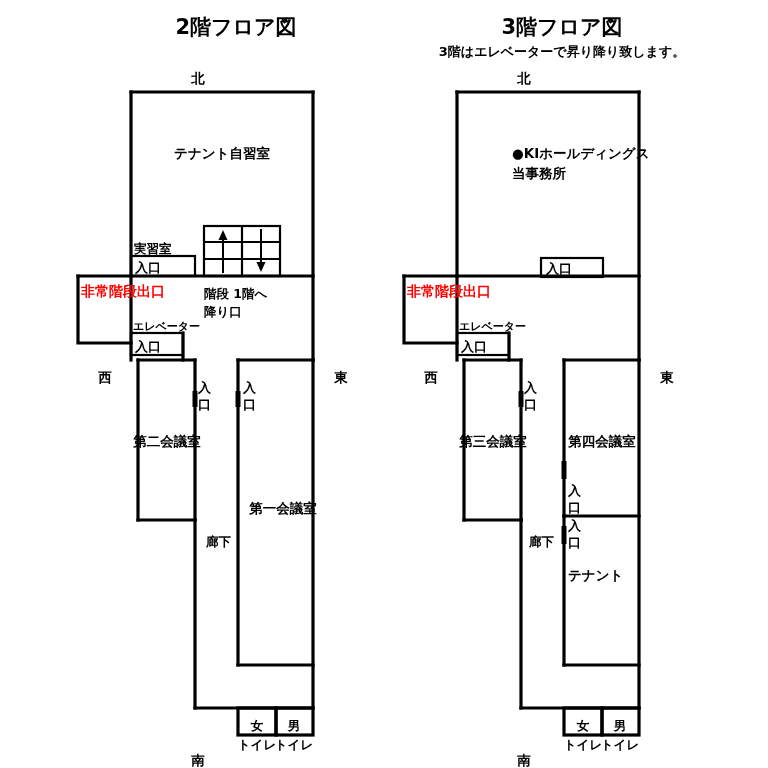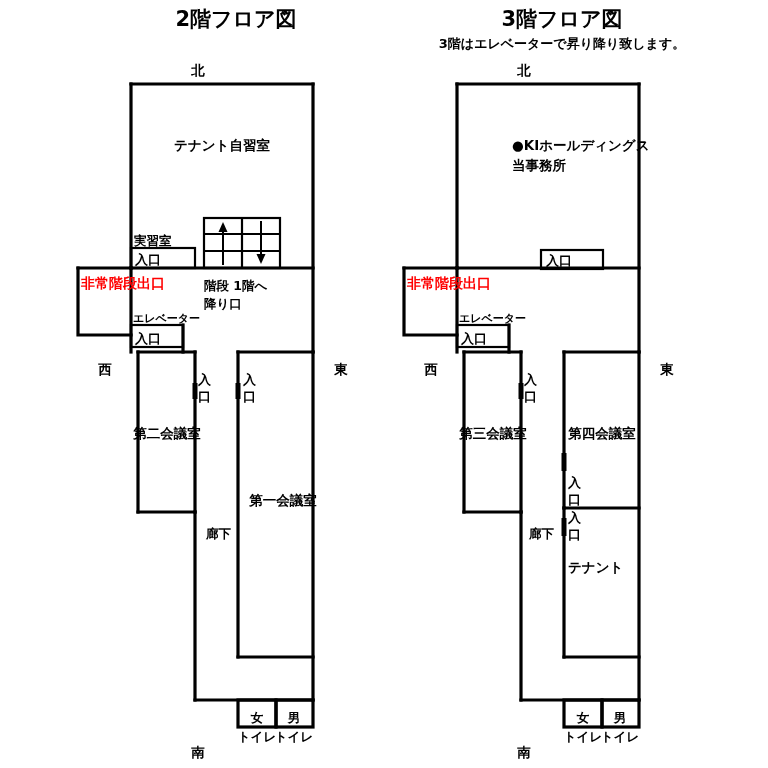--- a/index.html
+++ b/index.html
@@ -10,21 +10,21 @@
   }
   body {
     width: 768px;
     height: 768px;
     font-family: "DejaVu Sans", "Liberation Sans", sans-serif;
     overflow: hidden;
     position: relative;
   }
   #plan-root {
     position: absolute;
-    left: 0; top: 0;
+    left: 0; top: 8px;
     width: 768px;
     height: 547px;
   }
   svg.floorplan {
     position: absolute;
     left: 0; top: 0;
     width: 768px;
     height: 768px;
   }
   .wall {

